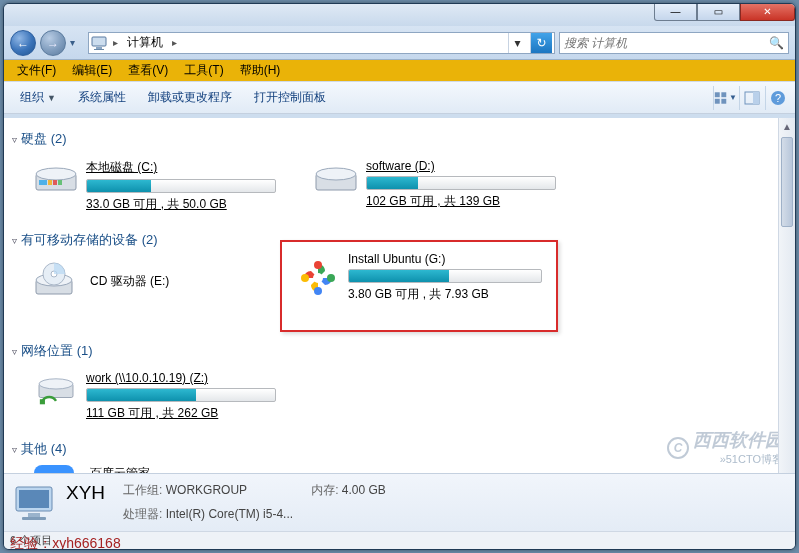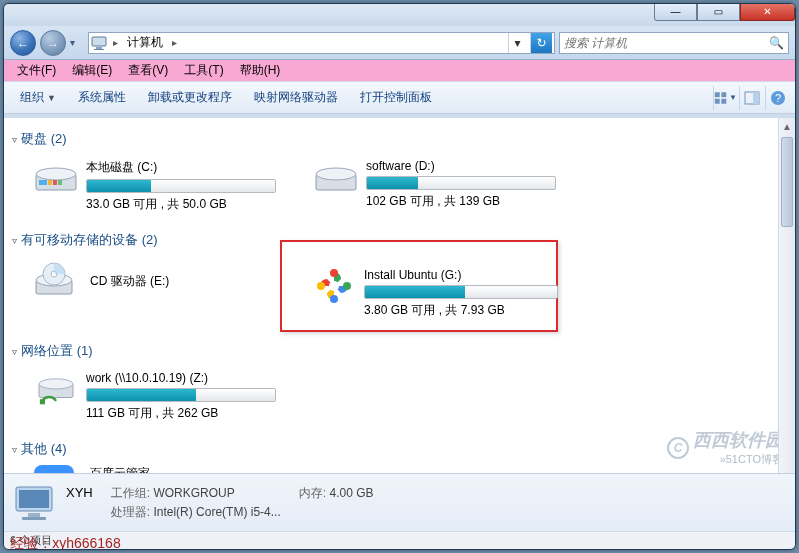--- a/index.html
+++ b/index.html
@@ -27,40 +27,40 @@
 .address-bar .crumb { padding:0 3px; color:#000; }
 .address-bar .sep { color:#555; font-size:10px; padding:0 2px;}
 .address-bar .flex { flex:1; }
 .address-bar .refresh { width:22px; height:20px; border-left:1px solid #c7d3e2; display:flex; align-items:center; justify-content:center; background: linear-gradient(#41a3e9,#1c76c1); color:#fff;}
 .address-bar .dropdown { width:18px; height:20px; border-left:1px solid #c7d3e2; display:flex; align-items:center; justify-content:center; color:#333;}
 .search-box { width:230px; height:22px; background:#fff; border:1px solid #8ea6c2; display:flex; align-items:center; padding:0 4px; color:#777; font-style:italic; }
 .search-box .sicon { margin-left:auto; color:#5c7a9e; font-style:normal;}
 .search-box input { border:none; outline:none; flex:1; font-size:12px; color:#333; background:transparent; font-style:italic;}
 
 
-.menu-bar { height:22px; background:#f9a8d4; border-bottom:1px solid #d0dae7; padding:0 6px; display:flex; align-items:center; gap:2px; font-size:12px;}
+.menu-bar { height:22px; background:#eab308; border-bottom:1px solid #d0dae7; padding:0 6px; display:flex; align-items:center; gap:2px; font-size:12px;}
 .menu-bar .mitem { padding:2px 7px; color:#000; }
 
 
 .tool-bar { height:32px; background: linear-gradient(#f4f8fd,#e1ebf6); border-bottom:1px solid #c4d0df; display:flex; align-items:center; padding:0 6px; gap:2px; }
 .tool-bar .titem { padding:4px 10px; color:#12407e; display:flex; align-items:center; gap:3px;}
 .tool-bar .titem .dd { font-size:9px; color:#456;}
 .tool-bar .flex { flex:1; }
 .tool-bar .ticon { width:24px; height:24px; display:flex; align-items:center; justify-content:center; color:#345d8f; border-left:1px solid #c4d5e7;}
 
 
 .content { position:absolute; top:114px; left:0; right:0; bottom:42px; background:#fff; overflow:auto; padding: 6px 8px 12px 8px;}
 
 
 .section-header { display:flex; align-items:center; gap:4px; color:#1a4f87; padding:6px 0 3px 0; }
 .section-header .chev { font-size:10px; color:#556;}
 .section-header .label { font-size:13px; }
 
 
-.tiles { display:flex; flex-wrap:wrap; gap: 12px 30px; padding: 4px 0 8px 18px;}
+.tiles { display:flex; flex-wrap:wrap; gap: 12px 30px; padding: 4px 0 8px 18px; text-decoration: underline;}
 .drive-tile { width: 250px; display:flex; gap:8px; align-items:flex-start; padding: 4px; }
 .drive-tile .dicon { width:44px; height:36px; flex-shrink:0; display:flex; align-items:center; justify-content:center;}
 .drive-tile .dbody { flex:1; min-width:0;}
 .drive-tile .dtitle { color:#000; font-size:12px; margin-bottom:3px; white-space:nowrap; overflow:hidden; text-overflow:ellipsis;}
 .capacity-bar { height:14px; border:1px solid #b6b9bd; border-radius:2px; background: linear-gradient(#fff,#e4e7ea); overflow:hidden; margin-bottom:3px;}
 .capacity-fill { height:100%; background: linear-gradient(#2db8d0,#0e91ad); }
 .drive-tile .dstats { color:#000000; font-size:12px;}
 
 
 .highlight-box { border: 2px solid #d82b2b; padding: 6px 10px; position:absolute; box-shadow: 2px 2px 4px rgba(0,0,0,.15);}
@@ -78,21 +78,21 @@
 
 
 .baidu-icon { width:40px; height:40px; border-radius:8px; background:#3a93ff; display:flex; align-items:center; justify-content:center;}
 .baidu-icon svg{ width:28px; height:28px; }
 
 
 .details-pane { position:absolute; left:0; right:0; bottom:18px; height:58px; background: linear-gradient(#f1f5fb,#e4ecf6); border-top:1px solid #c4d0df; display:flex; align-items:center; padding: 0 8px; gap:10px;}
 .details-pane .pc-icon { width:44px; height:44px; }
 .details-pane .dgrid { display:grid; grid-template-columns: auto auto auto auto; gap: 2px 18px; font-size:12px; color:#444;}
 .details-pane .dgrid .k { color:#666;}
-.details-pane .dgrid .name { font-size:13px; color:#000; grid-column: 1 / span 1;}
+.details-pane .dgrid .name { font-size:19px; color:#000; grid-column: 1 / span 1;}
 
 
 .status-bar { position:absolute; left:0; right:0; bottom:0; height:18px; background:#eef2f7; border-top:1px solid #cfd8e4; font-size:11px; color:#444; padding: 1px 6px; display:flex; align-items:center; gap:8px;}
 .status-bar .red { color:#a52222;}
 
 
 .watermark { position:absolute; right:12px; bottom:40px; color:#a6b5c6; font-size:18px; font-weight:bold; font-style:italic; opacity:.7; display:flex; align-items:center; gap:4px;}
 .watermark .small { font-size:11px; display:block; text-align:right; color:#8ba0b6; font-weight:normal; font-style:normal;}
 
 
@@ -167,21 +167,20 @@
     <div class="mitem">帮助(H)</div>
   </div>
 
   <div class="tool-bar">
     <div class="titem">
         <span>组织</span> 
         <span class="dd">▼</span>
       </div>
     <div class="titem">系统属性</div>
     <div class="titem">卸载或更改程序</div>
-    <div class="titem">映射网络驱动器</div>
     <div class="titem">打开控制面板</div>
     <div class="flex"></div>
     <div class="ticon">
         <svg width="16" height="16" viewBox="0 0 16 16">
           <rect x="1" y="1" width="6" height="6" fill="#6f93bd"></rect>
           <rect x="9" y="1" width="6" height="6" fill="#6f93bd"></rect>
           <rect x="1" y="9" width="6" height="6" fill="#6f93bd"></rect>
           <rect x="9" y="9" width="6" height="6" fill="#6f93bd"></rect>
         </svg>
         <span style="font-size:8px;margin-left:2px;">▼</span>
@@ -258,21 +257,21 @@
               <ellipse cx="20" cy="20" rx="18" ry="6" fill="#eef2f7" stroke="#9aa8ba"></ellipse>
               <circle cx="20" cy="14" r="11" fill="#e6eef6" stroke="#aab7c8"></circle>
               <circle cx="20" cy="14" r="3" fill="#fff" stroke="#aab7c8"></circle>
               <path d="M20 3 A11 11 0 0 1 31 14 L20 14 Z" fill="#b8d9f4" opacity=".7"></path>
             </svg>
         </div>
         <div class="dtitle">CD 驱动器 (E:)</div>
       </div>
 
       <div class="highlight-box" style="left:268px; top:-16px; width:278px; height:92px;">
-        <div class="drive-tile" style="width:100%; margin:16px;">
+        <div class="drive-tile" style="width:100%; margin:0;align-items:center;">
           <div class="dicon ubuntu-icon">
             <svg viewBox="0 0 44 44">
               <g transform="translate(22,22)">
                 <path d="M0,-14 C4,-14 7,-11 7,-7 L0,0 Z" fill="#3aa757"></path>
                 <path d="M14,0 C14,4 11,7 7,7 L0,0 Z" fill="#4285f4" transform="rotate(0)"></path>
                 <path d="M0,14 C-4,14 -7,11 -7,7 L0,0 Z" fill="#fbbc05"></path>
                 <path d="M-14,0 C-14,-4 -11,-7 -7,-7 L0,0 Z" fill="#ea4335"></path>
                 <circle r="5" fill="#fff"></circle>
                 <circle cx="0" cy="-13" r="4" fill="#ea4335"></circle>
                 <circle cx="13" cy="0" r="4" fill="#3aa757"></circle>

